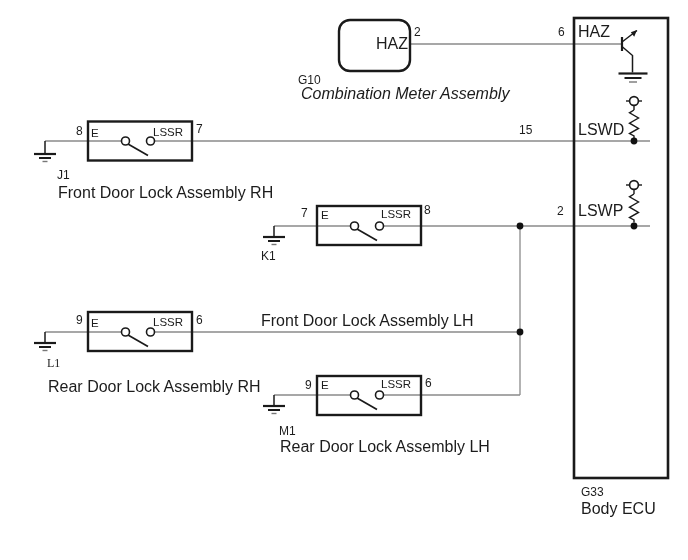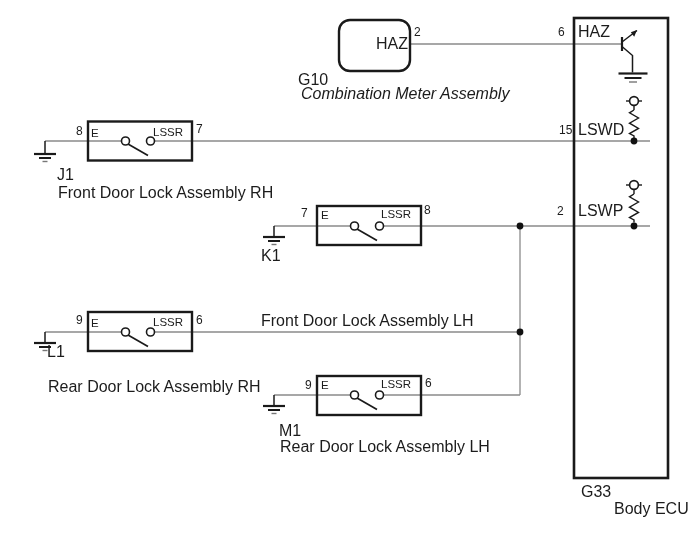--- a/index.html
+++ b/index.html
@@ -1,20 +1,20 @@
 <!DOCTYPE html>
 <html><head>
 <meta charset="utf-8">
 <style>
   html,body{margin:0;padding:0;background:#fff;}
   #stage{position:relative;width:688px;height:560px;background:#ffffff;
          font-family:"Liberation Sans", sans-serif;overflow:hidden;}
   #stage svg{position:absolute;left:0;top:0;}
   .t{position:absolute;color:#1c1c1c;font-size:16px;line-height:14px;white-space:nowrap;}
-  .code{font-size:16px;}
+  .code{font-size:12px;}
   .pin{font-size:12px;}
   .term{font-size:11.5px;}
 </style>
 </head>
 <body>
 
 <div id="stage">
 
   <svg width="688" height="560" viewBox="0 0 688 560">
 
@@ -122,46 +122,46 @@
     </g>
   </svg>
 
   <span class="t" style="left:376px;top:37px;">HAZ</span>
   <span class="t pin" style="left:414px;top:25px;">2</span>
   <span class="t code" style="left:298px;top:73px;">G10</span>
   <span class="t" style="left:301px;top:87px;font-style:italic;">Combination Meter Assembly</span>
 
   <span class="t pin" style="left:558px;top:25px;">6</span>
   <span class="t" style="left:578px;top:25px;">HAZ</span>
-  <span class="t pin" style="left:559px;top:123px;text-align:right;">15</span>
+  <span class="t pin" style="left:519px;top:123px;text-align:right;">15</span>
   <span class="t" style="left:578px;top:123px;">LSWD</span>
   <span class="t pin" style="left:557px;top:204px;">2</span>
   <span class="t" style="left:578px;top:204px;">LSWP</span>
   <span class="t code" style="left:581px;top:485px;text-align:center;">G33</span>
-  <span class="t" style="left:614px;top:502px;">Body ECU</span>
+  <span class="t" style="left:581px;top:502px;">Body ECU</span>
 
   <span class="t pin" style="left:76px;top:124px;">8</span>
   <span class="t term" style="left:91px;top:126px;">E</span>
   <span class="t term" style="left:153px;top:125px;">LSSR</span>
   <span class="t pin" style="left:196px;top:122px;">7</span>
   <span class="t code" style="left:57px;top:168px;">J1</span>
   <span class="t" style="left:58px;top:186px;">Front Door Lock Assembly RH</span>
 
   <span class="t pin" style="left:301px;top:206px;">7</span>
   <span class="t term" style="left:321px;top:208px;">E</span>
   <span class="t term" style="left:381px;top:207px;">LSSR</span>
   <span class="t pin" style="left:424px;top:203px;">8</span>
   <span class="t code" style="left:261px;top:249px;">K1</span>
   <span class="t" style="left:261px;top:266px;margin-top:48px;">Front Door Lock Assembly LH</span>
 
   <span class="t pin" style="left:76px;top:313px;">9</span>
   <span class="t term" style="left:91px;top:316px;">E</span>
   <span class="t term" style="left:153px;top:315px;">LSSR</span>
   <span class="t pin" style="left:196px;top:313px;">6</span>
-  <span class="t code" style="left:47px;top:345px;">L1</span>
+  <span class="t code" style="left:47px;top:356px;font-family:Liberation Serif, serif;">L1</span>
   <span class="t" style="left:48px;top:380px;">Rear Door Lock Assembly RH</span>
 
   <span class="t pin" style="left:305px;top:378px;">9</span>
   <span class="t term" style="left:321px;top:378px;">E</span>
   <span class="t term" style="left:381px;top:377px;">LSSR</span>
   <span class="t pin" style="left:425px;top:376px;">6</span>
   <span class="t code" style="left:279px;top:424px;">M1</span>
   <span class="t" style="left:280px;top:440px;">Rear Door Lock Assembly LH</span>
 
 </div>

